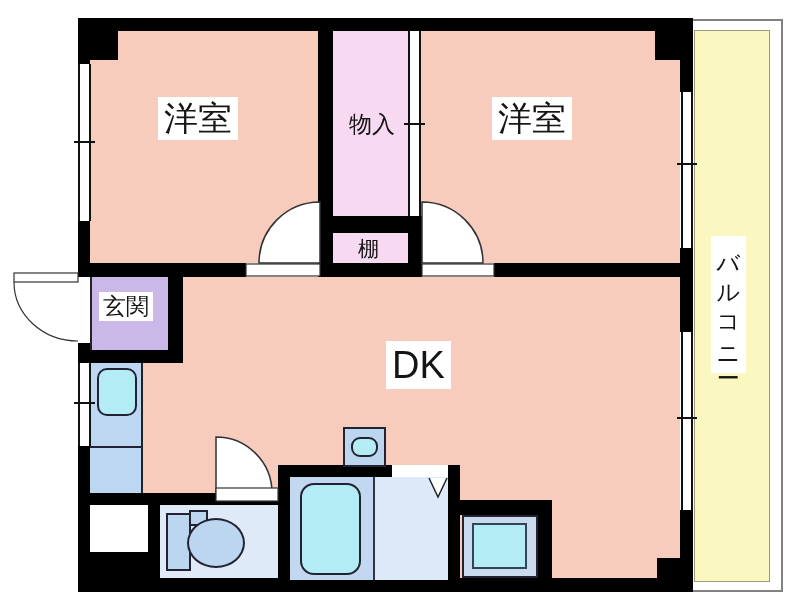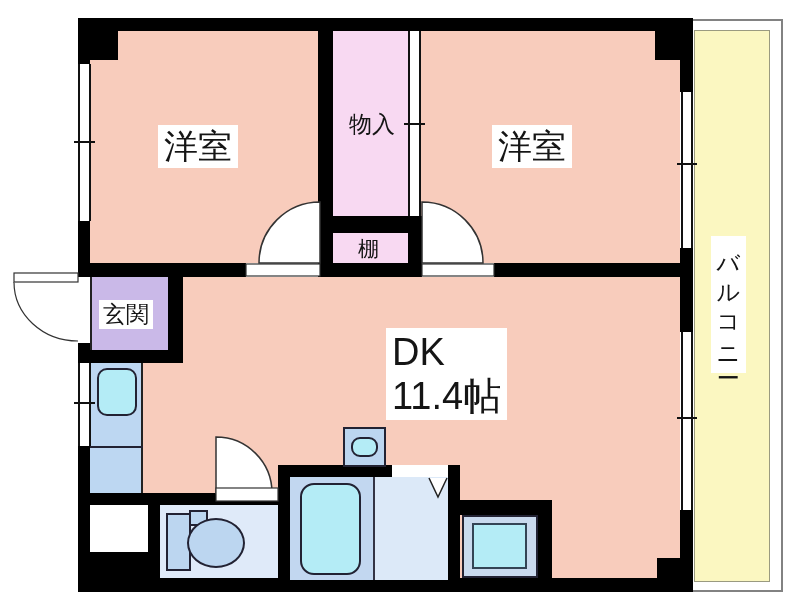--- a/index.html
+++ b/index.html
@@ -21,21 +21,21 @@
   .panframe{background:var(--c-pan_frame,#c9daee);border:2px solid #223;}
   .paninner{background:var(--c-cyan,#b4ecf6);border:2px solid #345;}
   
   .win{background:#fff;border-left:2px solid #111;border-right:2px solid #111;}
   
   .balc-outer{background:#fff;border:2px solid #828282;}
   .balc-inner{background:var(--c-balcony,#fbf7c1);border:1px solid #9a9a80;}
   
   .lbl{position:absolute;background:#fff;color:#151515;white-space:nowrap;
        line-height:1.16;padding:2px 6px;}
-  .lbl-big{font-size:34px;margin-top:28px;}
+  .lbl-big{font-size:34px;}
   .lbl-dk{font-size:38px;}
   .lbl-mid{font-size:23px;padding:1px 4px;}
   .lbl-sm{font-size:21px;padding:0 3px;}
   .vtext{writing-mode:vertical-rl;text-orientation:mixed;letter-spacing:6px;}
   svg.overlay{position:absolute;left:0;top:0;pointer-events:none;}
   .z1{z-index:1}.z2{z-index:2}.z3{z-index:3}.z4{z-index:4}.z5{z-index:5}.z6{z-index:6}
 </style>
 </head>
 <body>
 
@@ -124,34 +124,33 @@
   </svg>
 
   <div class="lbl lbl-big z6" style="left:158px;top:97px;">
     <div>洋室</div>
   </div>
 
   <div class="lbl lbl-big z6" style="left:492px;top:97px;">
     <div>洋室</div>
   </div>
 
-  <div class="lbl lbl-dk z6" style="left:386px;top:328px;">
+  <div class="lbl lbl-dk z6" style="left:386px;top:341px;">
     <div>DK</div>
-    <div>11.4帖</div>
   </div>
 
   <div class="lbl lbl-mid z6" style="left:345px;top:110px;background:transparent;">
     <span>物入</span>
   </div>
 
   <div class="lbl lbl-sm z6" style="left:355px;top:237px;background:transparent;">
     <span>棚</span>
   </div>
 
-  <div class="lbl lbl-mid z6" style="left:99px;top:300px;">
+  <div class="lbl lbl-mid z6" style="left:99px;top:292px;">
     <span>玄関</span>
   </div>
 
   <div class="lbl lbl-mid vtext z6" style="left:711px;top:236px;">
     <span>バルコニー</span>
   </div>
 
 </div>
 
 </body></html>

